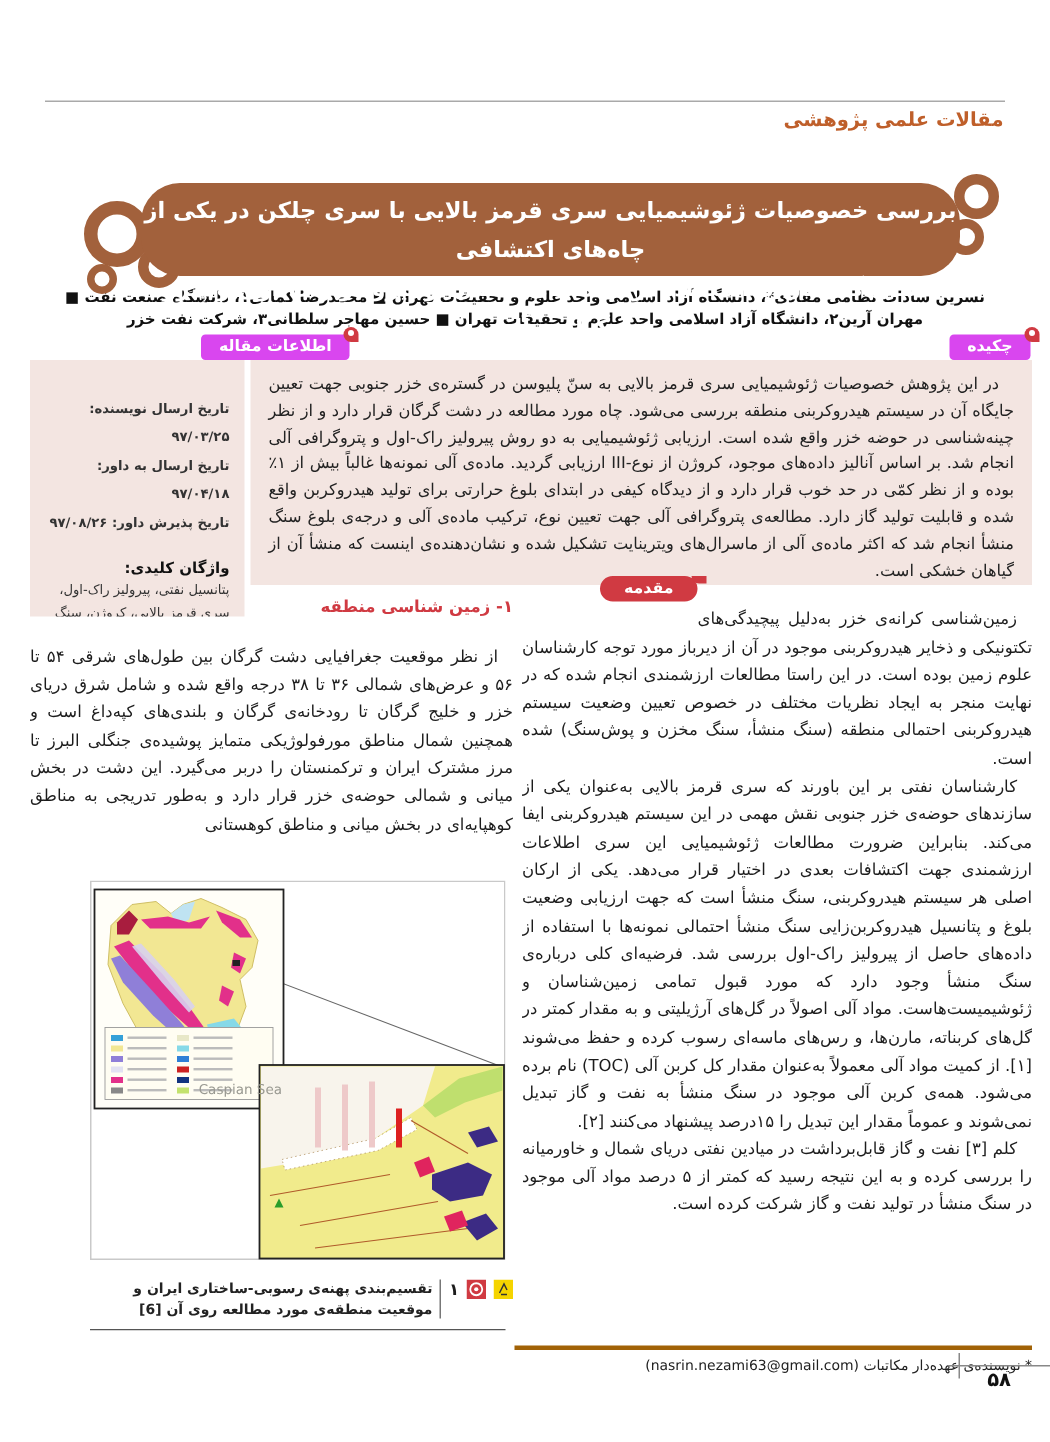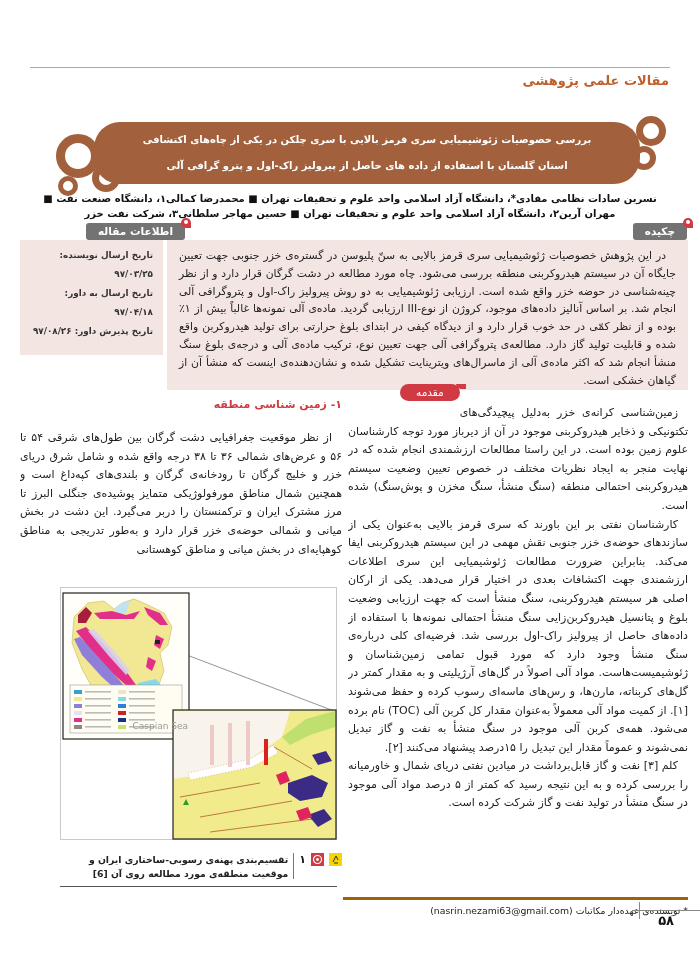--- a/index.html
+++ b/index.html
@@ -9,51 +9,51 @@
     font-family:"DejaVu Sans","Liberation Sans",sans-serif;
     direction:rtl; color:#1c1c1c;
   }
   
   .top-rule { position:absolute; top:67px; left:30px; right:30px; border-top:1px solid #a9a9a9; }
   .header-label { position:absolute; top:73px; right:31px; color:#bf5f2a; font-size:13px; font-weight:700;text-align:right; }
   
   .banner { position:absolute; top:122px; right:60px; left:94px; height:62px;
             background:#a2613c; border-radius:26px; z-index:2; }
   .banner-text { padding-top:5px; text-align:center; color:#fff; font-weight:700;
-                 font-size:10px; line-height:26px; }
+                 font-size:15px; line-height:26px; }
   .swirl { position:absolute; border-radius:50%; border:7px solid #a2613c; background:#fff; z-index:1; }
   .swirl.s1 { width:30px; height:30px; right:34px; top:116px; }
   .swirl.s2 { width:24px; height:24px; right:44px; top:146px; border-width:6px; }
   .swirl.s3 { width:44px; height:44px; left:56px; top:134px; border-width:9px; }
   .swirl.s4 { width:28px; height:28px; left:92px; top:164px; border-width:7px; }
   .swirl.s5 { width:20px; height:20px; left:58px; top:176px; border-width:5px; }
   
   .authors { position:absolute; top:191px; left:30px; right:30px; text-align:center;
              font-size:10px; font-weight:700; line-height:15px; color:#111; }
   
-  .tab { position:absolute; background:#737373; color:#fff; font-size:10.5px; font-weight:700;
-         padding:2px 12px 3px; border-radius:3px; z-index:3; }
+  .tab { position:absolute; background:#d946ef; color:#fff; font-size:10.5px; font-weight:700;
+         padding:2px 12px 3px; border-radius:3px; z-index:3;margin-left:48px; }
   .tab::after { content:""; position:absolute; top:-5px; right:-6px; width:10px; height:10px;
                 background:#d03a42; border-radius:50% 50% 0 50%; }
   .tab::before { content:""; position:absolute; top:-3px; right:-3px; width:4px; height:4px;
                  background:#fff; border-radius:50%; z-index:1; }
   .tab-abstract { top:223px; right:13px; }
   .tab-info { top:223px; left:86px; }
-  .pill-intro { background:#d03a42; color:#fff; font-size:10.5px; font-weight:400;
+  .pill-intro { background:#d03a42; color:#fff; font-size:10.5px; font-weight:700;
                 padding:2px 16px 3px; border-radius:10px; display:inline-block;
                 position:relative; margin:0 0 5px 26px; float:left; }
   .pill-wrap { text-align:left; height:20px; margin-left:26px; }
   .pill-intro::after { content:""; position:absolute; top:-5px; right:-6px; width:10px; height:10px;
                 background:#d03a42; border-radius:50% 50% 0 50%; }
   
   .abstract-box { position:absolute; top:240px; right:12px; width:521px; height:150px;
                   background:#f3e5e1; padding:7px 12px 6px; overflow:hidden; }
   .abstract-box p { font-size:10.8px; line-height:17.8px; text-align:justify; color:#222; text-indent:10px; }
-  .info-box { position:absolute; top:240px; left:20px; width:143px; height:115px;
-              background:#f3e5e1; padding:6px 10px; overflow:hidden; }
+  .info-box { position:absolute; top:240px; left:20px; width:143px; height:171px;
+              background:#f3e5e1; padding:24px 10px; overflow:hidden; }
   .info-box .date { font-size:8.8px; font-weight:600; line-height:19px; color:#333; text-align:right; }
   .kw-label { margin-top:15px; font-size:10px; font-weight:800; color:#111; }
   .kw-text { font-size:8.8px; line-height:15px; color:#333; text-align:right; margin-top:2px; }
   
   .col-right { position:absolute; top:384px; right:12px; width:340px; height:512px; overflow:hidden; }
   .col-right p, .col-left p { font-size:11px; line-height:18.6px; text-align:justify; text-indent:10px; }
   .col-left { position:absolute; top:398px; left:20px; width:322px; overflow:hidden; }
   .sec-heading { color:#d03a42; font-size:11px; font-weight:800; margin-bottom:18px; }
   
   .figure-wrap { margin-top:28px; width:277px; margin-right:5px; }

